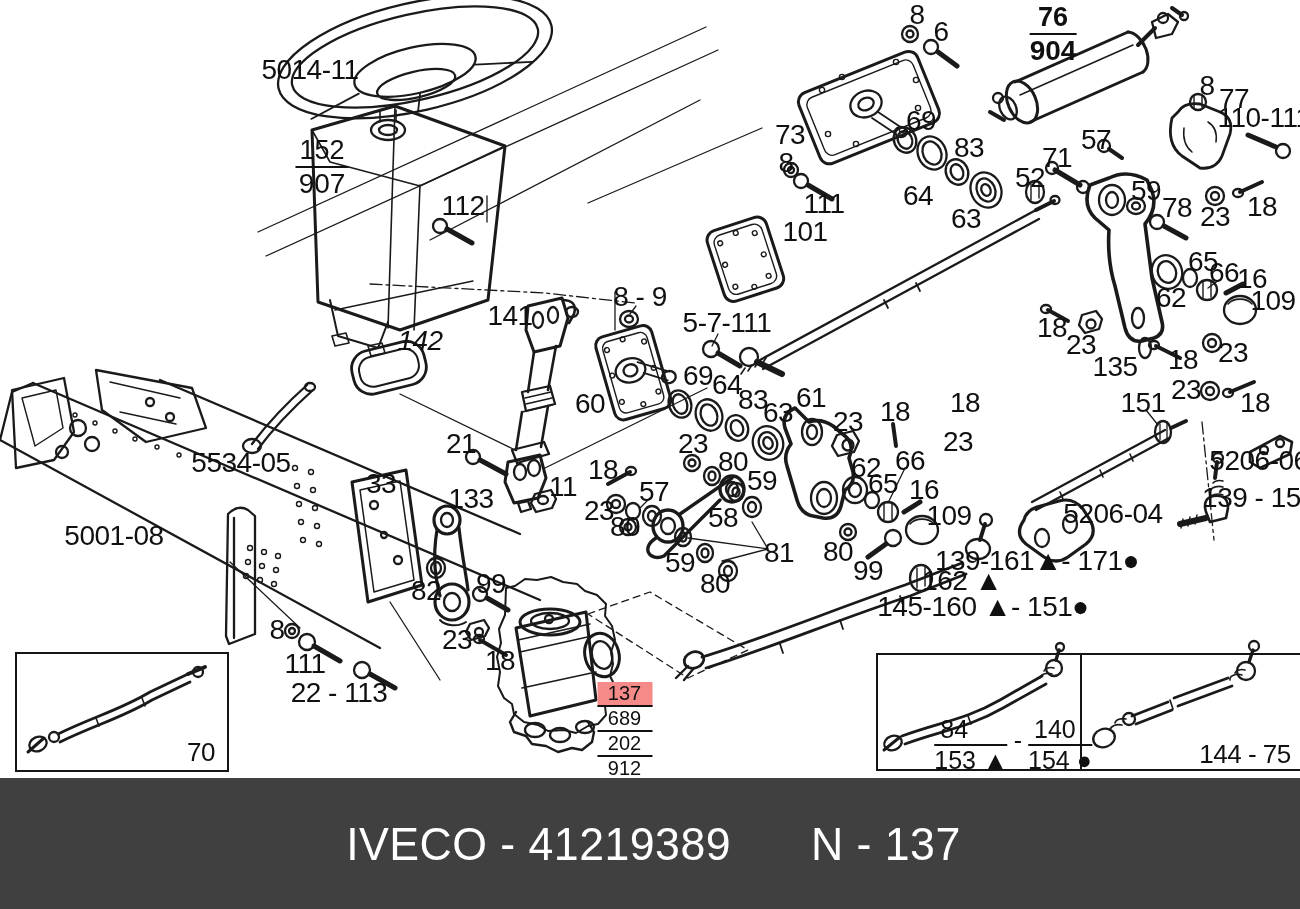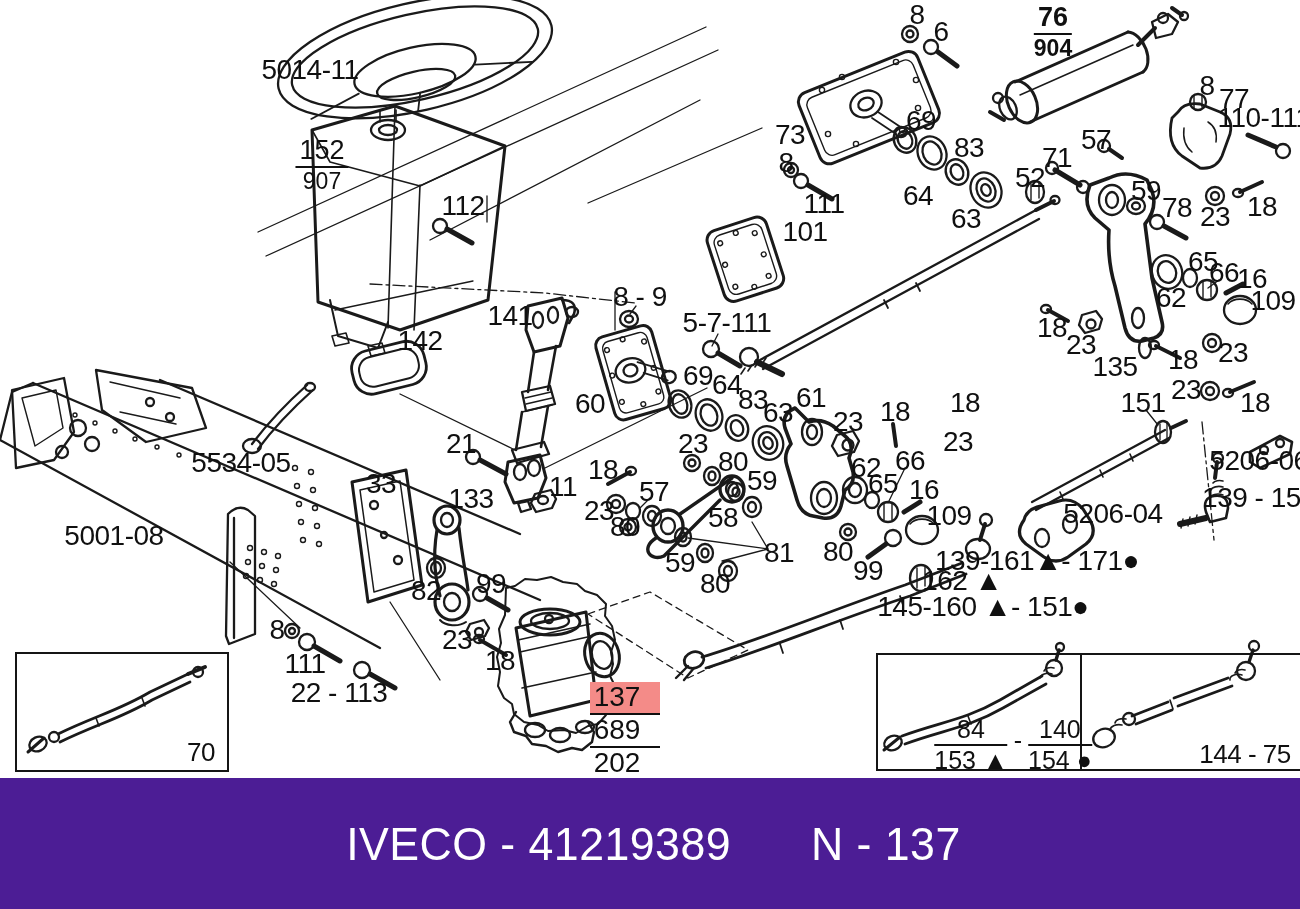--- a/index.html
+++ b/index.html
@@ -4,29 +4,29 @@
 <style>
   html,body{margin:0;padding:0;background:#fff;}
   #page{position:relative;width:1300px;height:909px;background:#ffffff;overflow:hidden;
         font-family:"Liberation Sans",sans-serif;}
   #art{position:absolute;left:0;top:0;}
   .lbl{position:absolute;transform:translate(-50%,-50%);font-size:28px;line-height:1;
        color:#101010;letter-spacing:-0.5px;white-space:nowrap;}
   .frac{position:absolute;transform:translate(-50%,0);text-align:center;color:#101010;}
   .frac .num{display:block;font-size:27px;line-height:1.05;border-bottom:2px solid #101010;
              padding:0 4px 2px 4px;}
-  .frac .den{display:block;font-size:23px;line-height:1.05;padding-top:1px;}
+  .frac .den{display:block;font-size:28px;line-height:1.05;padding-top:1px;}
   #stack{position:absolute;transform:translate(-50%,0);text-align:center;color:#101010;}
-  #stack .row{display:block;font-size:28px;line-height:1.0;min-width:50px;padding:1px 18px 2px 2px;
+  #stack .row{display:block;font-size:20px;line-height:1.0;min-width:50px;padding:1px 3px 2px 2px;
               border-bottom:2px solid #101010;}
   #stack .row:last-child{border-bottom:none;}
   #stack .hl{background:var(--hl,#f48b88);}
   #insetfrac{position:absolute;transform:translate(-50%,0);display:flex;align-items:center;
              gap:6px;color:#101010;}
-  #insetfrac .f{text-align:center;}
+  #insetfrac .f{text-align:left;}
   #insetfrac .f .num{display:block;font-size:25px;line-height:1.05;border-bottom:2px solid #101010;
                      padding:0 6px 2px 6px;}
   #insetfrac .f .den{display:block;font-size:25px;line-height:1.05;padding-top:1px;}
   #insetfrac .sep{font-size:25px;transform:translateY(-4px);}
   #banner{position:absolute;left:0;top:778px;width:1300px;height:131px;display:flex;
           align-items:center;justify-content:center;gap:66px;}
   #banner span{color:#fff;font-size:47px;letter-spacing:0.5px;transform:scaleX(0.95);
                white-space:nowrap;}
   .box{position:absolute;border:2px solid #151515;background:transparent;}
 </style>
@@ -532,21 +532,21 @@
   <span class="sep">-</span>
   <span class="f">
     <span class="num">140</span>
     <span class="den">154 ●</span>
   </span>
 </div>
 
 <div id="labels">
       <div class="lbl" style="left: 310px; top: 70px;">5014-11</div>
       <div class="lbl" style="left: 463px; top: 206px;">112</div>
-      <div class="lbl" style="left: 420px; top: 341px;">142</div>
+      <div class="lbl" style="left: 420px; top: 341px; font-style: italic;">142</div>
       <div class="lbl" style="left: 510px; top: 316px;">141</div>
       <div class="lbl" style="left: 640px; top: 297px;">8 - 9</div>
       <div class="lbl" style="left: 727px; top: 323px;">5-7-111</div>
       <div class="lbl" style="left: 590px; top: 404px; text-align: center;">60</div>
       <div class="lbl" style="left: 698px; top: 376px;">69</div>
       <div class="lbl" style="left: 727px; top: 385px;">64</div>
       <div class="lbl" style="left: 753px; top: 400px;">83</div>
       <div class="lbl" style="left: 778px; top: 413px;">63</div>
       <div class="lbl" style="left: 811px; top: 398px;">61</div>
       <div class="lbl" style="left: 848px; top: 422px;">23</div>
@@ -628,18 +628,18 @@
       <div class="frac" style="left: 322px; top: 136px;">
         <span class="num">152</span>
         <span class="den">907</span>
       </div>
       <div class="frac" style="left: 1053px; top: 3px; font-weight: bold;">
         <span class="num">76</span>
         <span class="den">904</span>
       </div>
     </div>
 
-<div id="banner" style="background: #4c1d95;">
+<div id="banner" style="background: #404040;">
   <span>IVECO - 41219389</span>
   <span>N - 137</span>
 </div>
 
 </div>
 
 </body></html>

